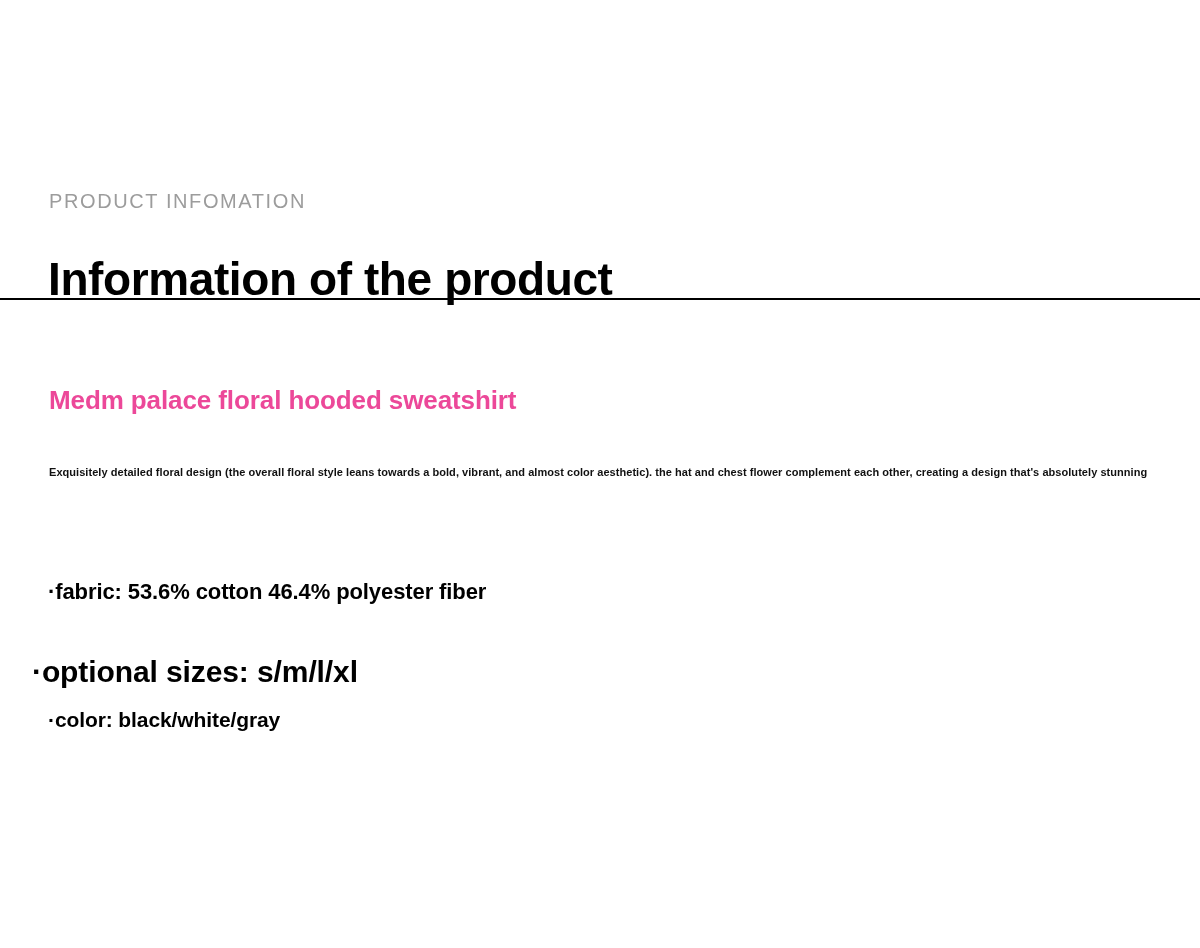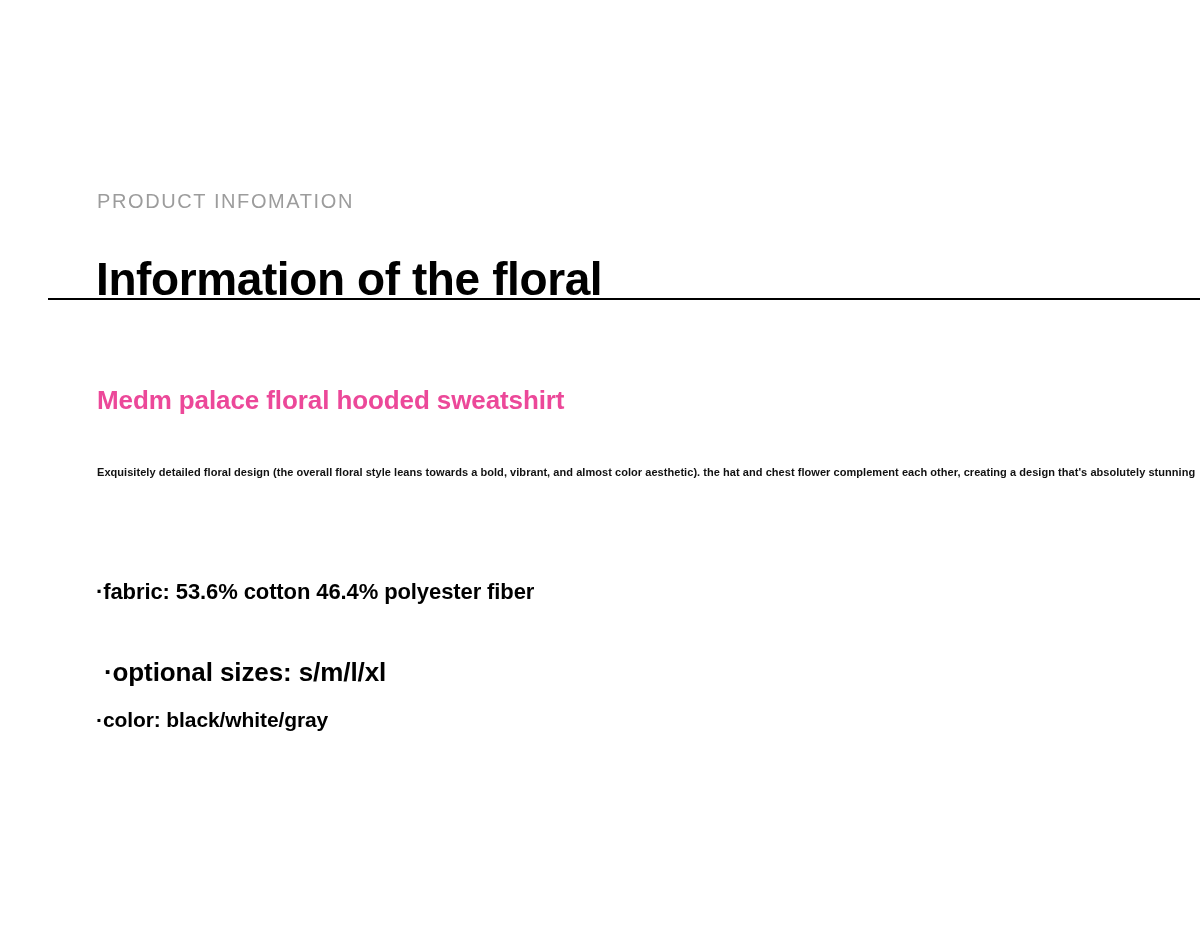--- a/index.html
+++ b/index.html
@@ -15,21 +15,20 @@
     font-family: "Liberation Sans", "DejaVu Sans", sans-serif;
     color: #000000;
     -webkit-font-smoothing: antialiased;
     overflow: hidden;
   }
 
   .page {
     position: absolute;
     inset: 0;
     background: #ffffff;
-    margin-left: 48px;
   }
 
   
   .header {
     position: absolute;
     left: 0;
     top: 0;
     width: 1200px;
   }
 
@@ -109,23 +108,23 @@
 
   .spec-fabric {
     left: 48px;
     top: 577px;
     font-size: 22px;
     line-height: 30px;
     letter-spacing: -0.1px;
   }
 
   .spec-sizes {
-    left: 56px;
+    left: 32px;
     top: 654px;
-    font-size: 26px;
+    font-size: 30px;
     line-height: 36px;
     letter-spacing: -0.1px;
     text-align: center;
   }
 
   .spec-color {
     left: 48px;
     top: 705px;
     font-size: 21px;
     line-height: 30px;
@@ -133,21 +132,21 @@
   }
 </style>
 </head>
 <body>
 
 <div class="page">
 
   <div class="header">
     <div class="eyebrow">PRODUCT INFOMATION</div>
 
-    <h1 class="page-title">Information of the floral</h1>
+    <h1 class="page-title">Information of the product</h1>
 
     <div class="divider"></div>
   </div>
 
   <div class="content">
 
     <div class="product-name">Medm palace floral hooded sweatshirt</div>
 
     <div class="product-desc">Exquisitely detailed floral design (the overall floral style leans towards a bold, vibrant, and almost color aesthetic). the hat and chest flower complement each other, creating a design that's absolutely stunning</div>
 

